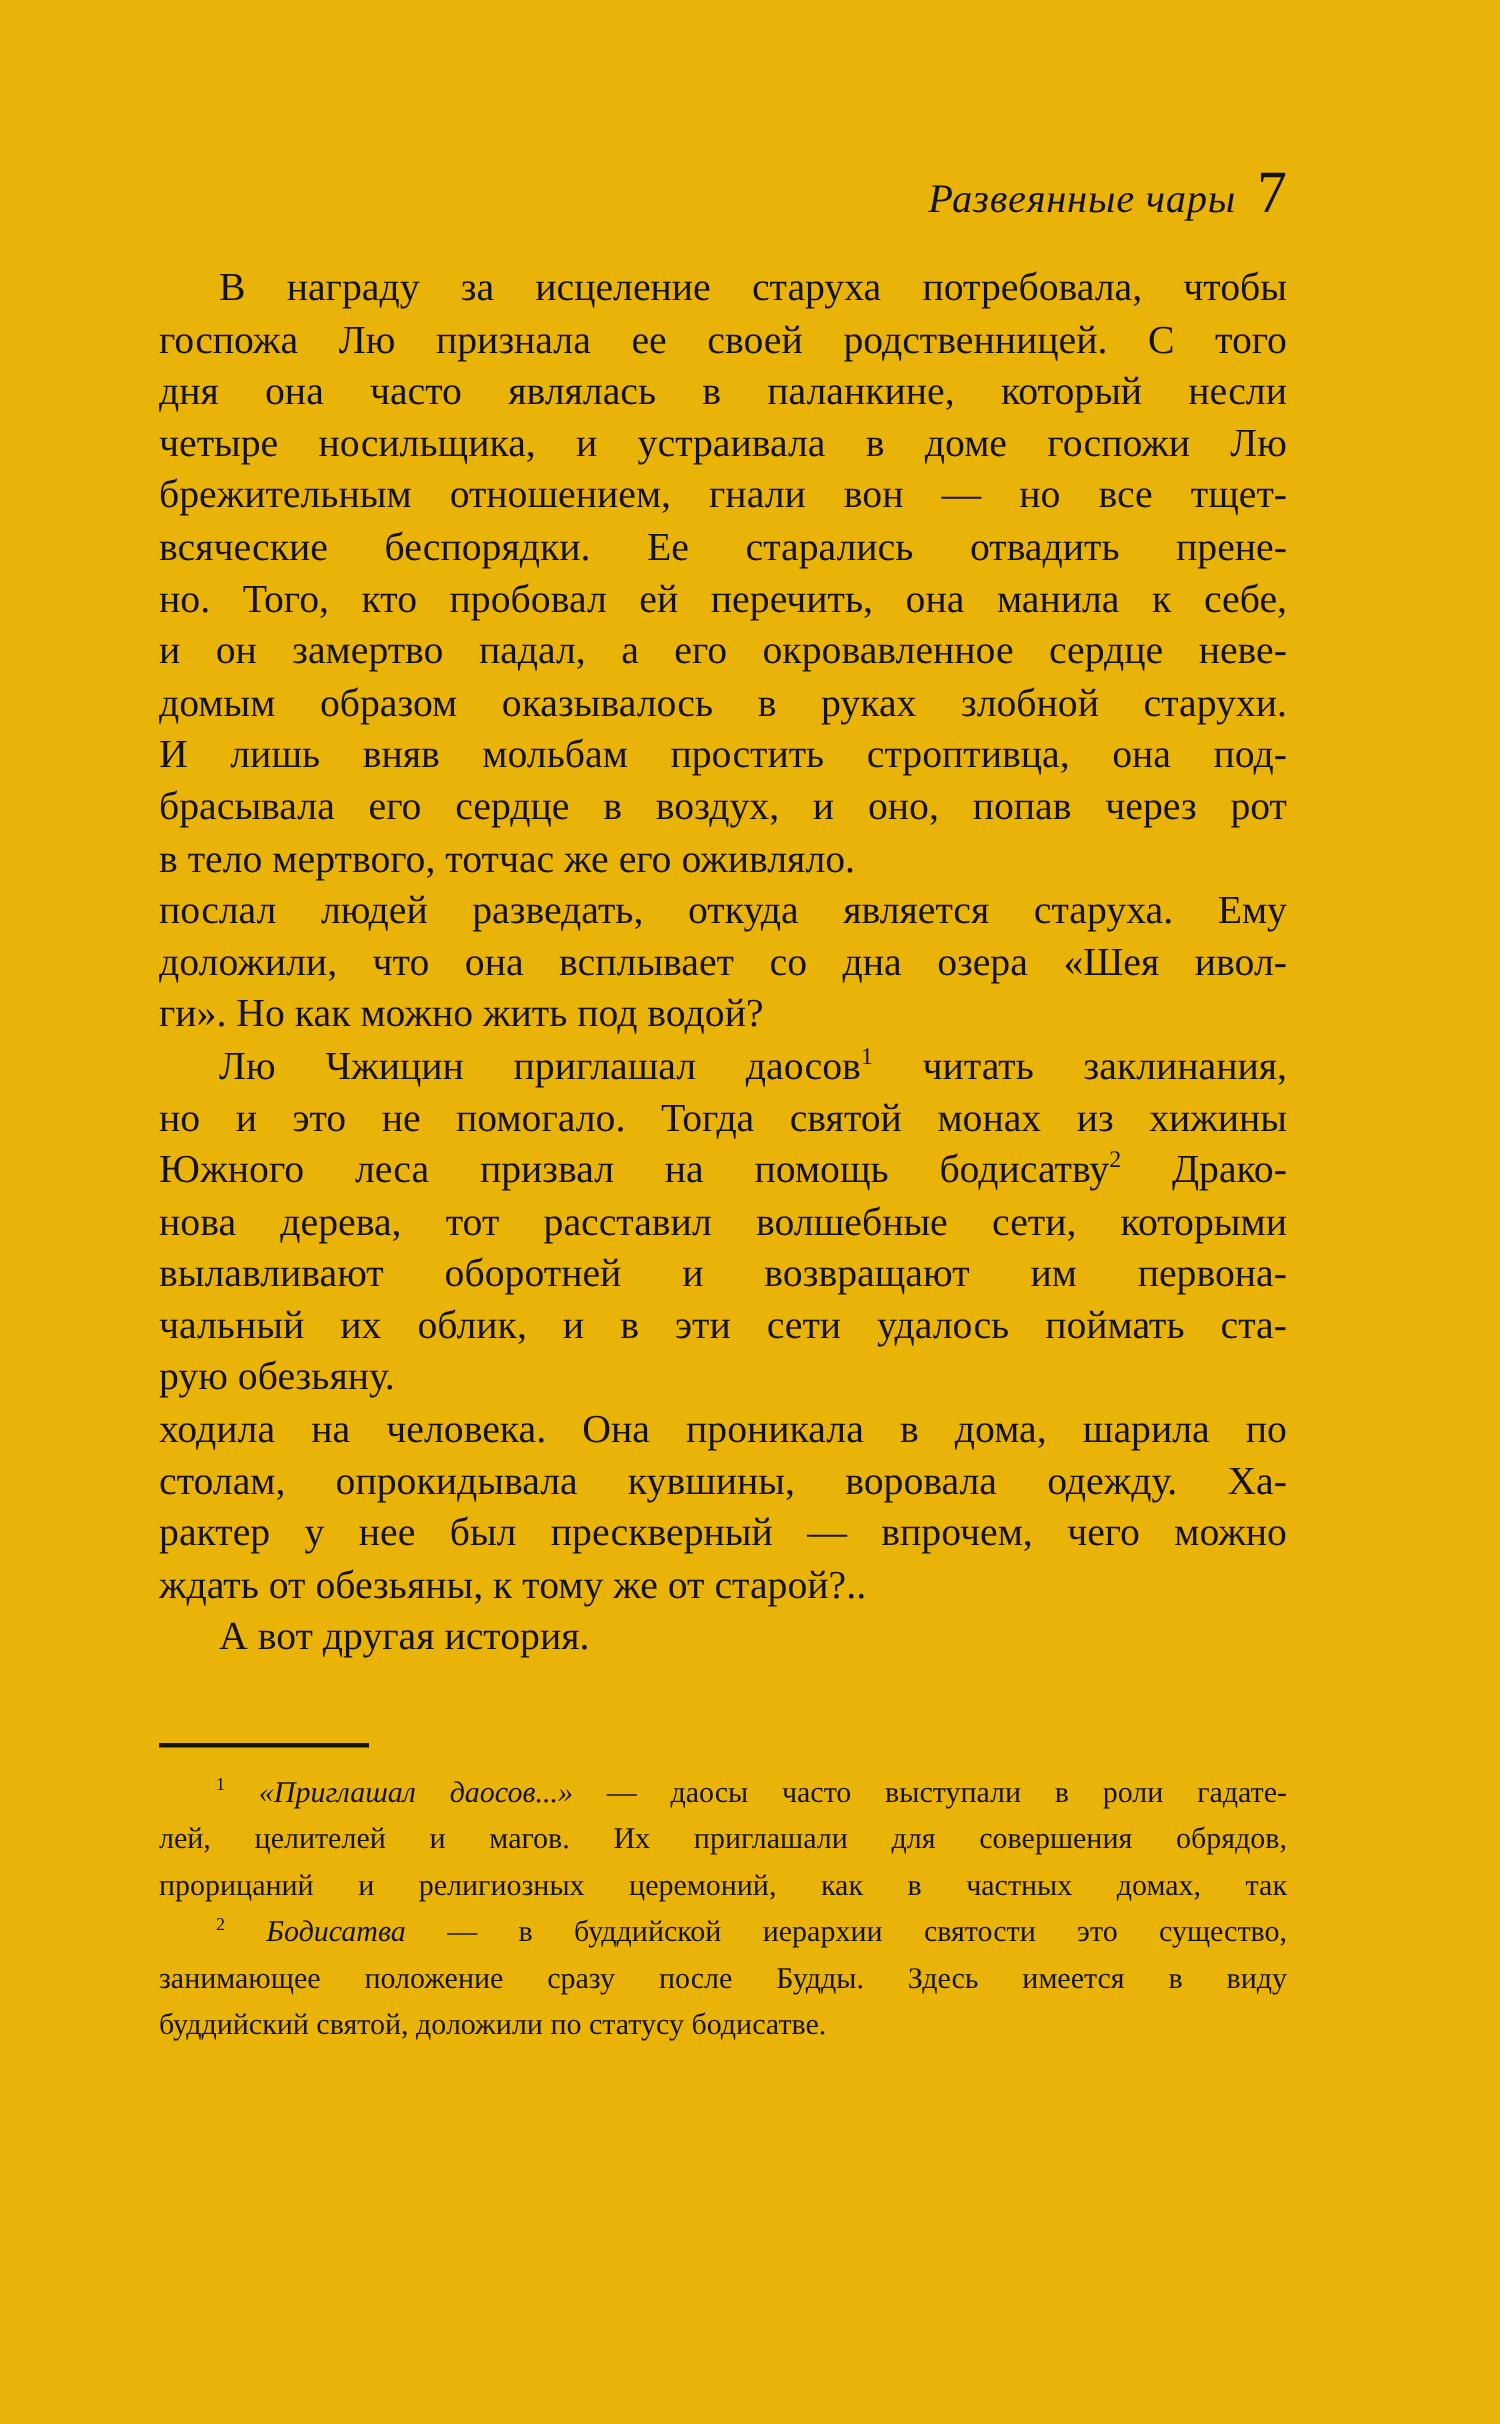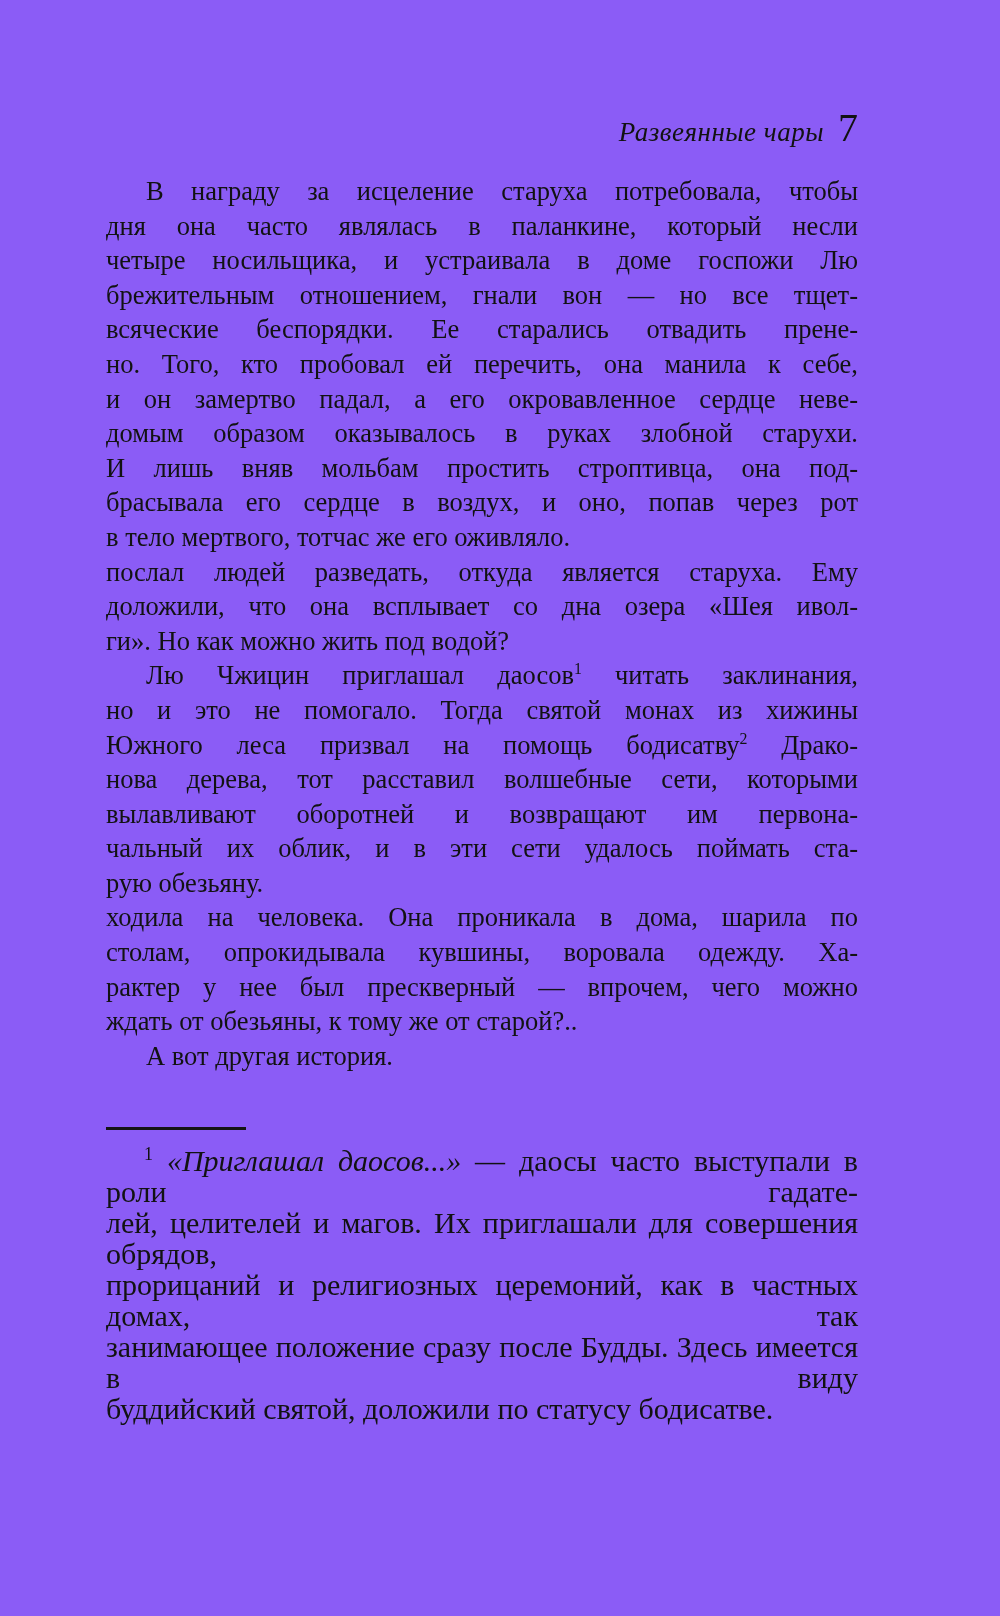--- a/index.html
+++ b/index.html
@@ -1,21 +1,21 @@
 <!DOCTYPE html>
 <html><head>
 <meta charset="utf-8">
 <style>
   * { margin: 0; padding: 0; box-sizing: border-box; }
   html, body { background: #ffffff; }
   .page {
     position: relative;
     width: 1000px;
     height: 1616px;
-    background: #8b5cf6;
+    background: #eab308;
     color: #121212;
     font-family: "Liberation Serif", "DejaVu Serif", serif;
     padding: 104px 142px 0 106px;
     overflow: hidden;
   }
   .running-head {
     display: flex;
     justify-content: flex-end;
     align-items: baseline;
     gap: 14px;
@@ -48,39 +48,40 @@
     vertical-align: super;
   }
   .footnote-sep {
     width: 140px;
     border: none;
     border-top: 3px solid #151515;
     margin-top: 54px;
   }
   .footnotes {
     margin-top: 15px;
-    font-size: 30px;
+    font-size: 20px;
     line-height: 31px;
   }
   .footnotes .line.first { text-indent: 38px; }
   i { font-style: italic; }
 </style>
 </head>
 <body>
 
 <div class="page">
 
   <header class="running-head">
     <span class="head-title">Развеянные чары</span>
     <span class="head-number">7</span>
   </header>
 
   <main class="body-text">
       <div class="paragraph">
         <div class="line first"><span>В награду за исцеление старуха потребовала, чтобы</span></div>
+        <div class="line"><span>госпожа Лю признала ее своей родственницей. С того</span></div>
         <div class="line"><span>дня она часто являлась в паланкине, который несли</span></div>
         <div class="line"><span>четыре носильщика, и устраивала в доме госпожи Лю</span></div>
         <div class="line"><span>брежительным отношением, гнали вон — но все тщет-</span></div>
         <div class="line"><span>всяческие беспорядки. Ее старались отвадить прене-</span></div>
         <div class="line"><span>но. Того, кто пробовал ей перечить, она манила к себе,</span></div>
         <div class="line"><span>и он замертво падал, а его окровавленное сердце неве-</span></div>
         <div class="line"><span>домым образом оказывалось в руках злобной старухи.</span></div>
         <div class="line"><span>И лишь вняв мольбам простить строптивца, она под-</span></div>
         <div class="line"><span>брасывала его сердце в воздух, и оно, попав через рот</span></div>
         <div class="line last"><span>в тело мертвого, тотчас же его оживляло.</span></div>
@@ -112,18 +113,19 @@
 
   <hr class="footnote-sep">
 
   <section class="footnotes">
       <div class="paragraph">
         <div class="line first"><sup>1</sup><i> «Приглашал даосов...»</i><span> — даосы часто выступали в роли гадате-</span></div>
         <div class="line"><span>лей, целителей и магов. Их приглашали для совершения обрядов,</span></div>
         <div class="line"><span>прорицаний и религиозных церемоний, как в частных домах, так</span></div>
       </div>
       <div class="paragraph">
+        <div class="line first"><sup>2</sup><i> Бодисатва</i><span> — в буддийской иерархии святости это существо,</span></div>
         <div class="line"><span>занимающее положение сразу после Будды. Здесь имеется в виду</span></div>
         <div class="line last"><span>буддийский святой, доложили по статусу бодисатве.</span></div>
       </div>
     </section>
 
 </div>
 
 </body></html>

